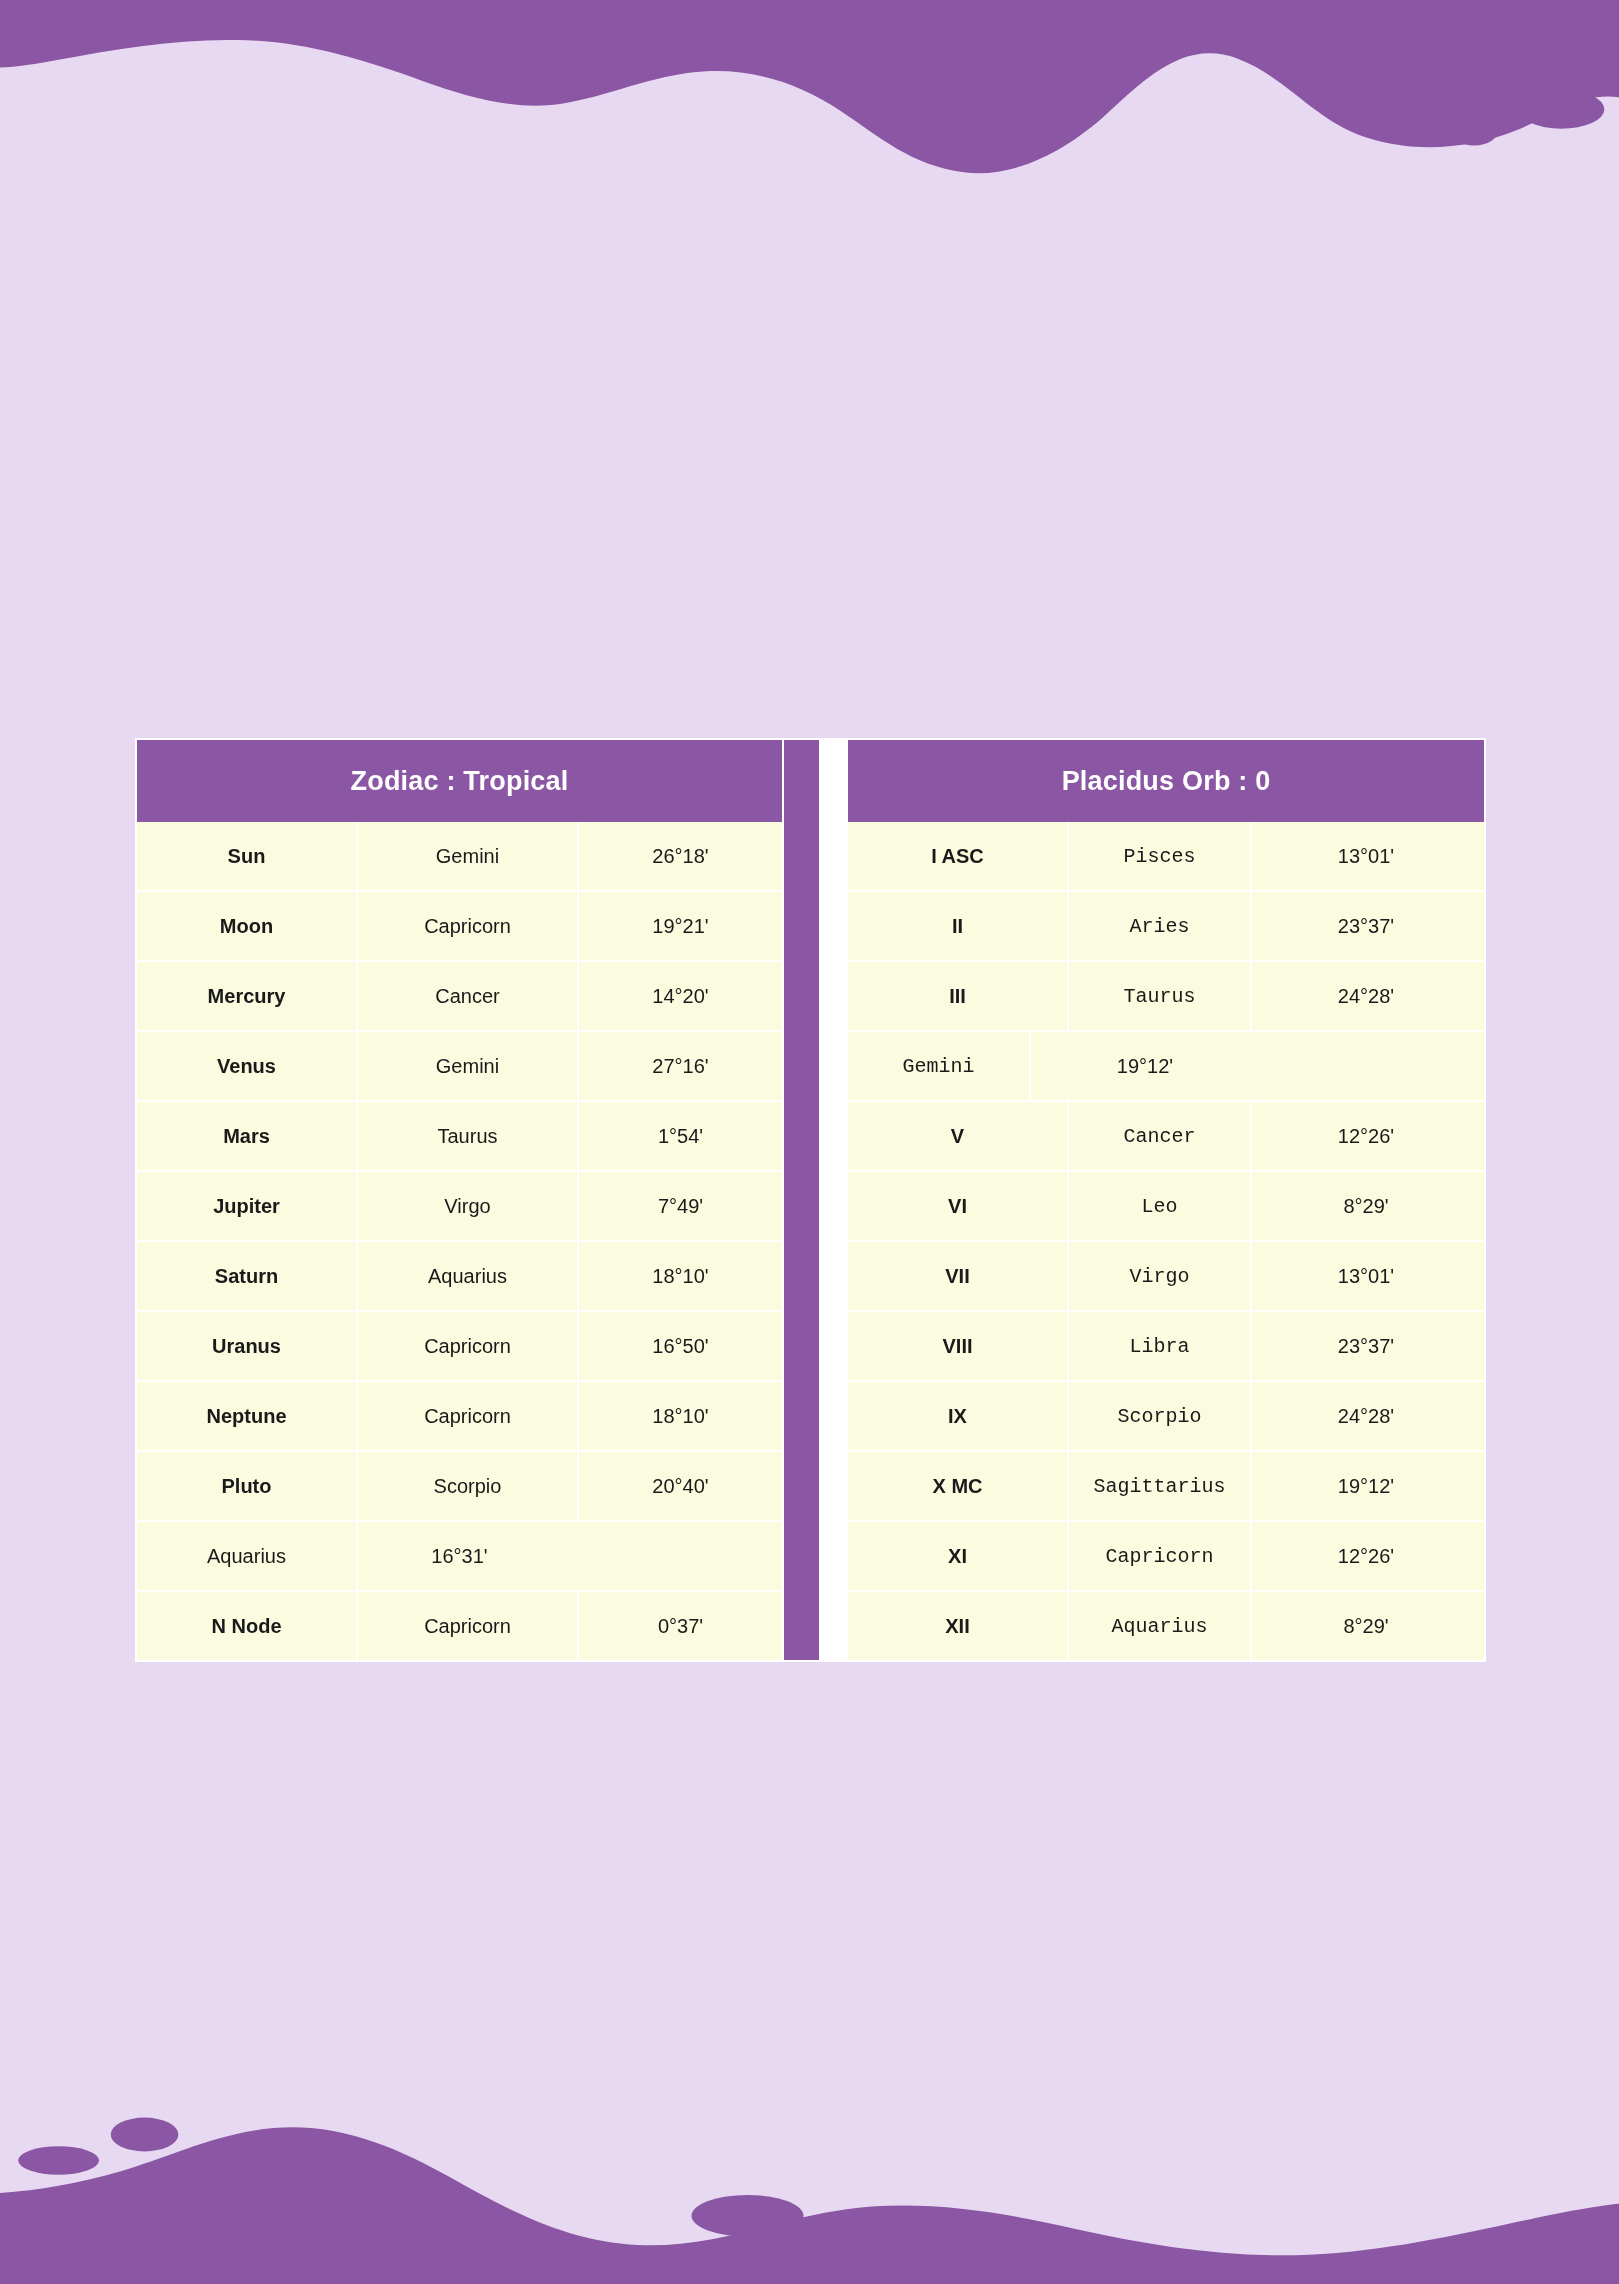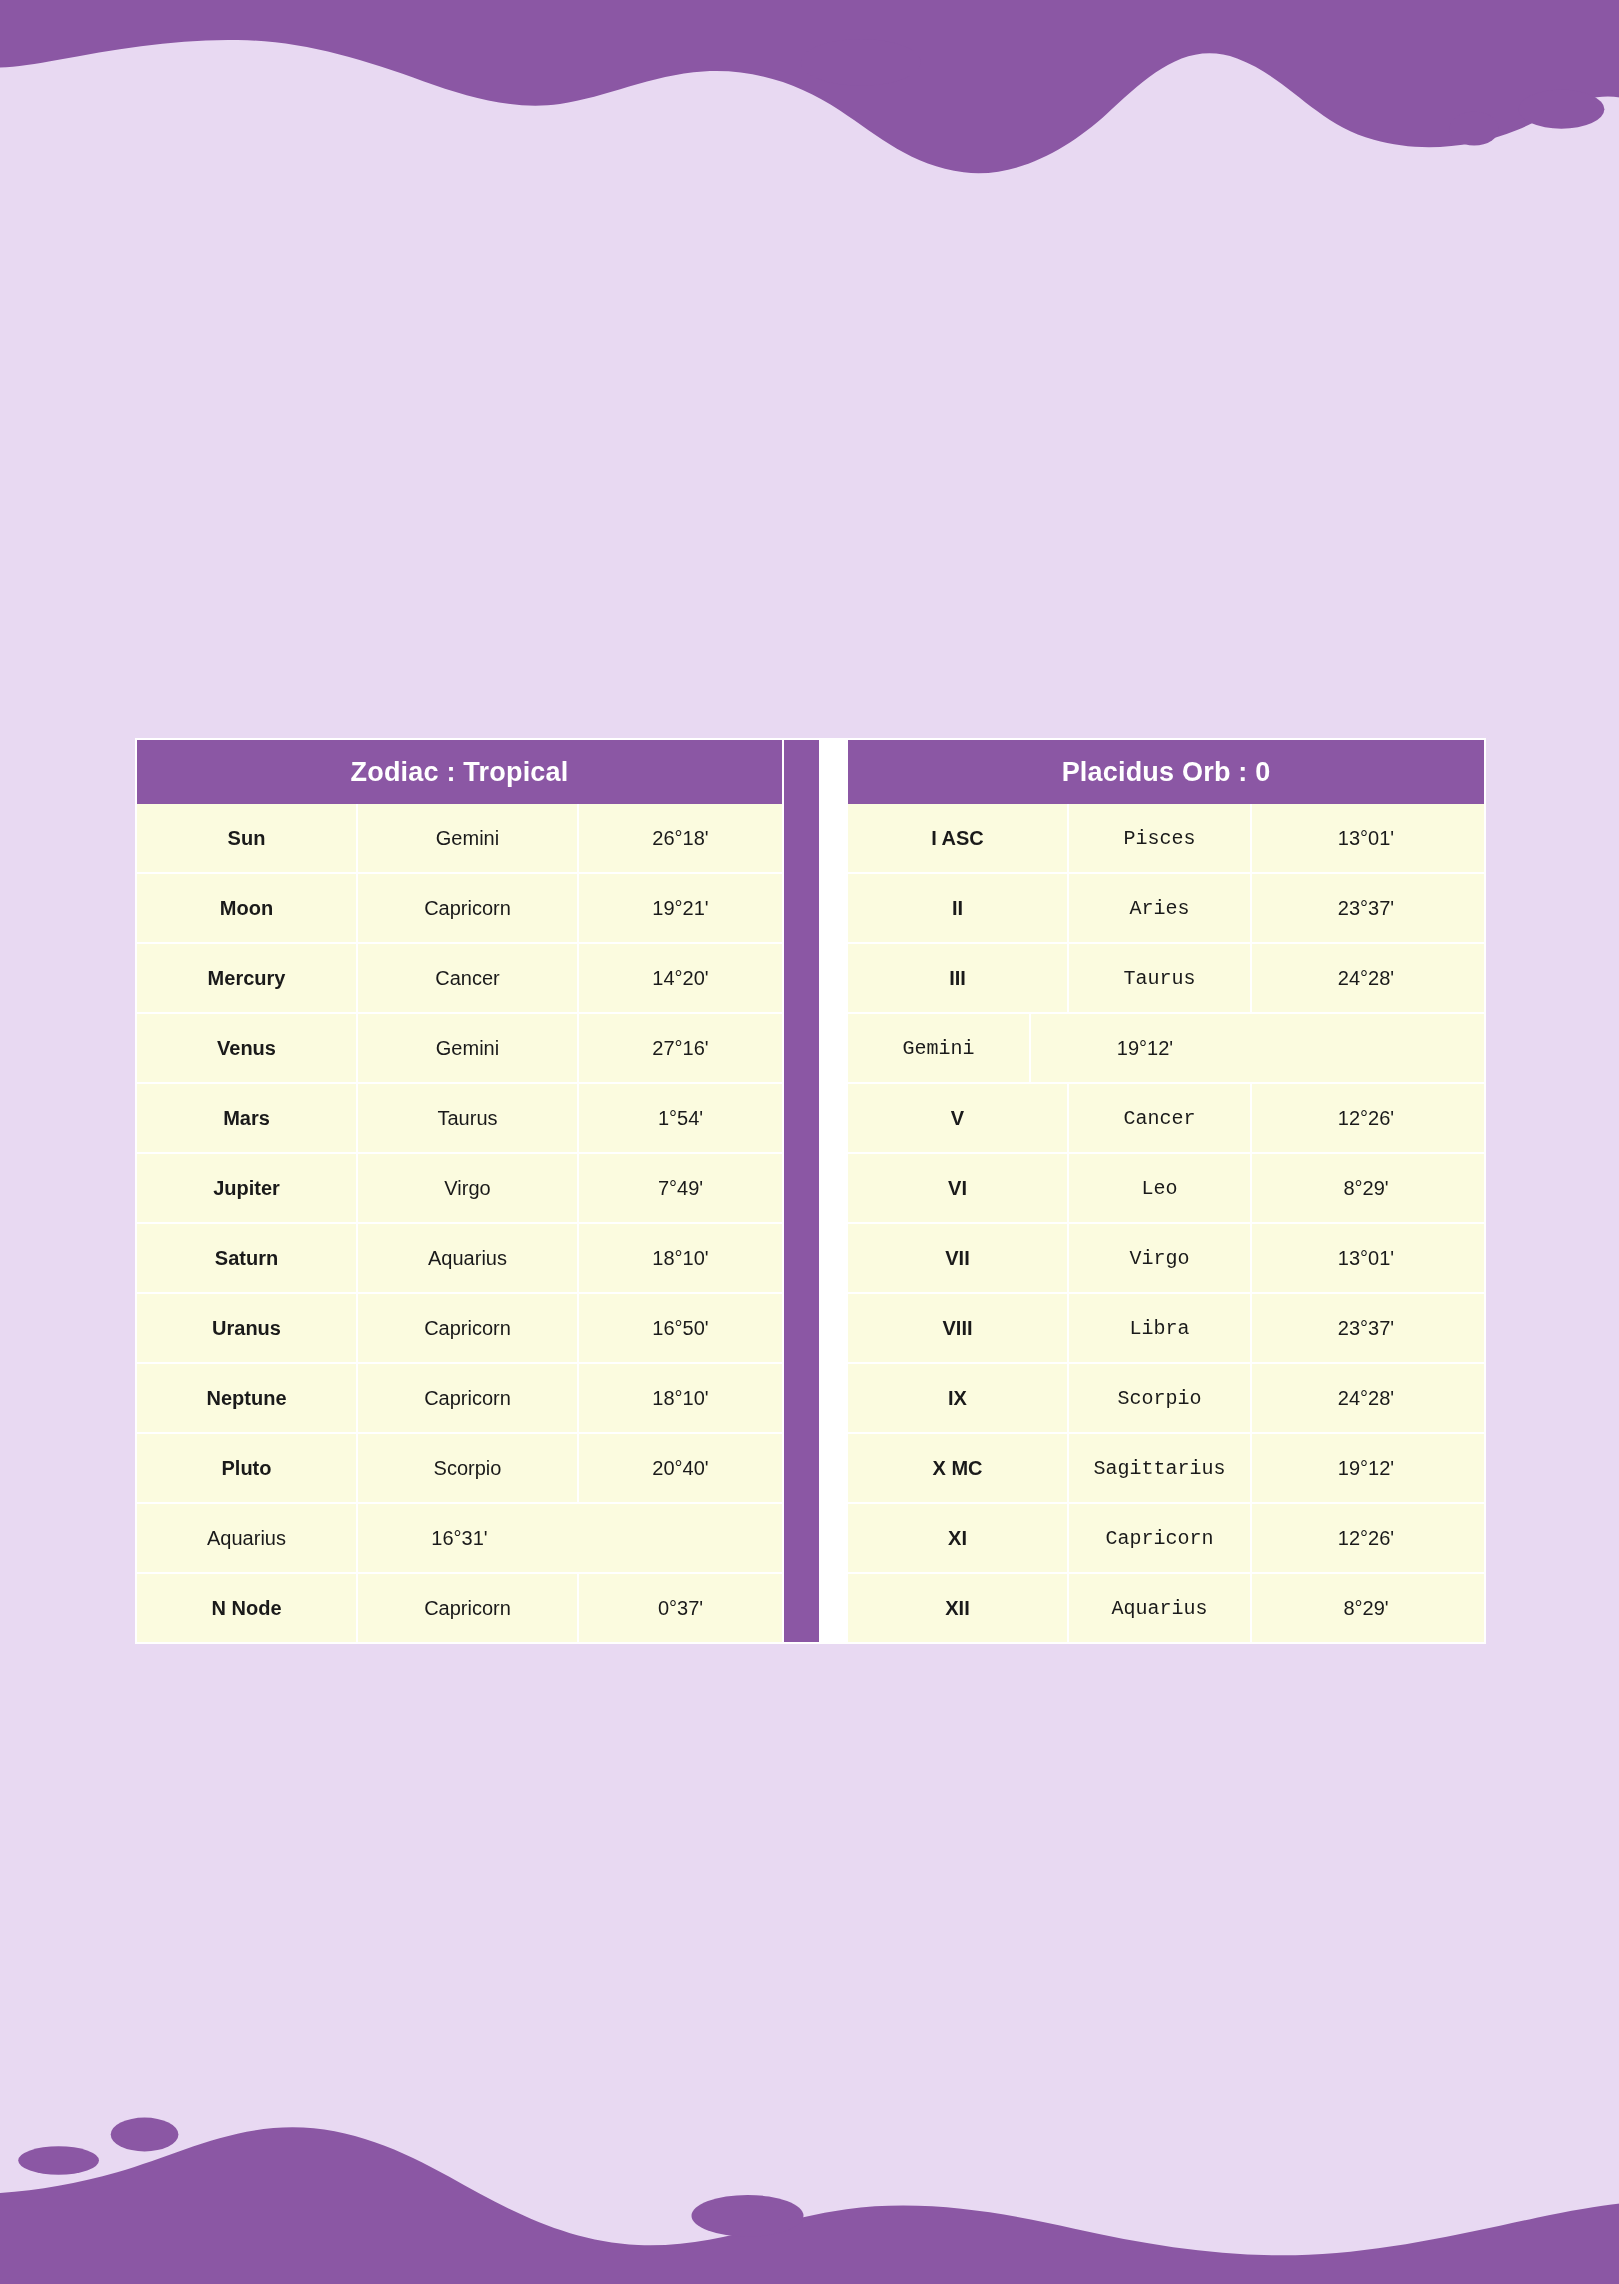--- a/index.html
+++ b/index.html
@@ -45,21 +45,21 @@
     border-top: 2px solid #ffffff;
     border-bottom: 2px solid #ffffff;
   }
   .gap-col-inner {
     width: 100%;
     height: 100%;
     background: #8B57A4;
   }
 
   .panel-header {
-    height: 64px;
+    height: 82px;
     background: #8B57A4;
     color: #ffffff;
     font-size: 27px;
     font-weight: bold;
     letter-spacing: 0.2px;
     display: flex;
     align-items: center;
     justify-content: center;
   }
 

